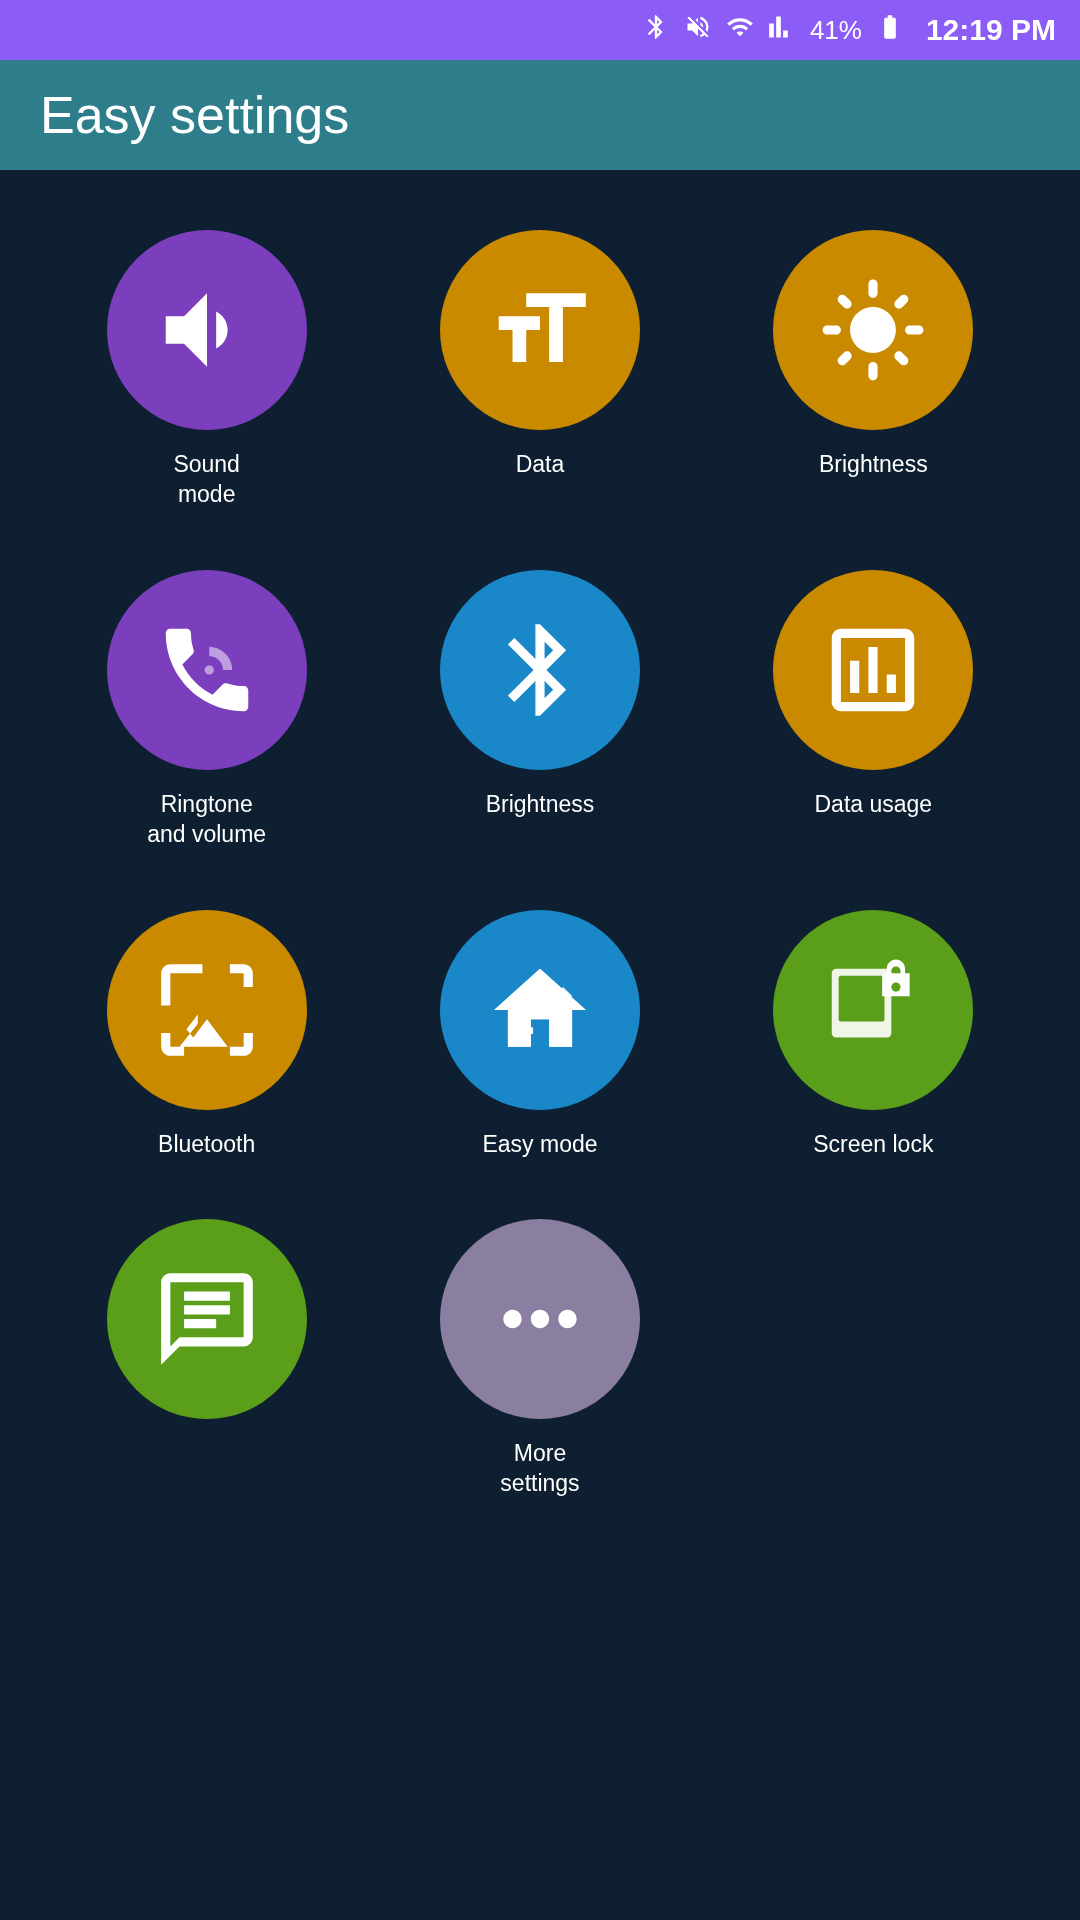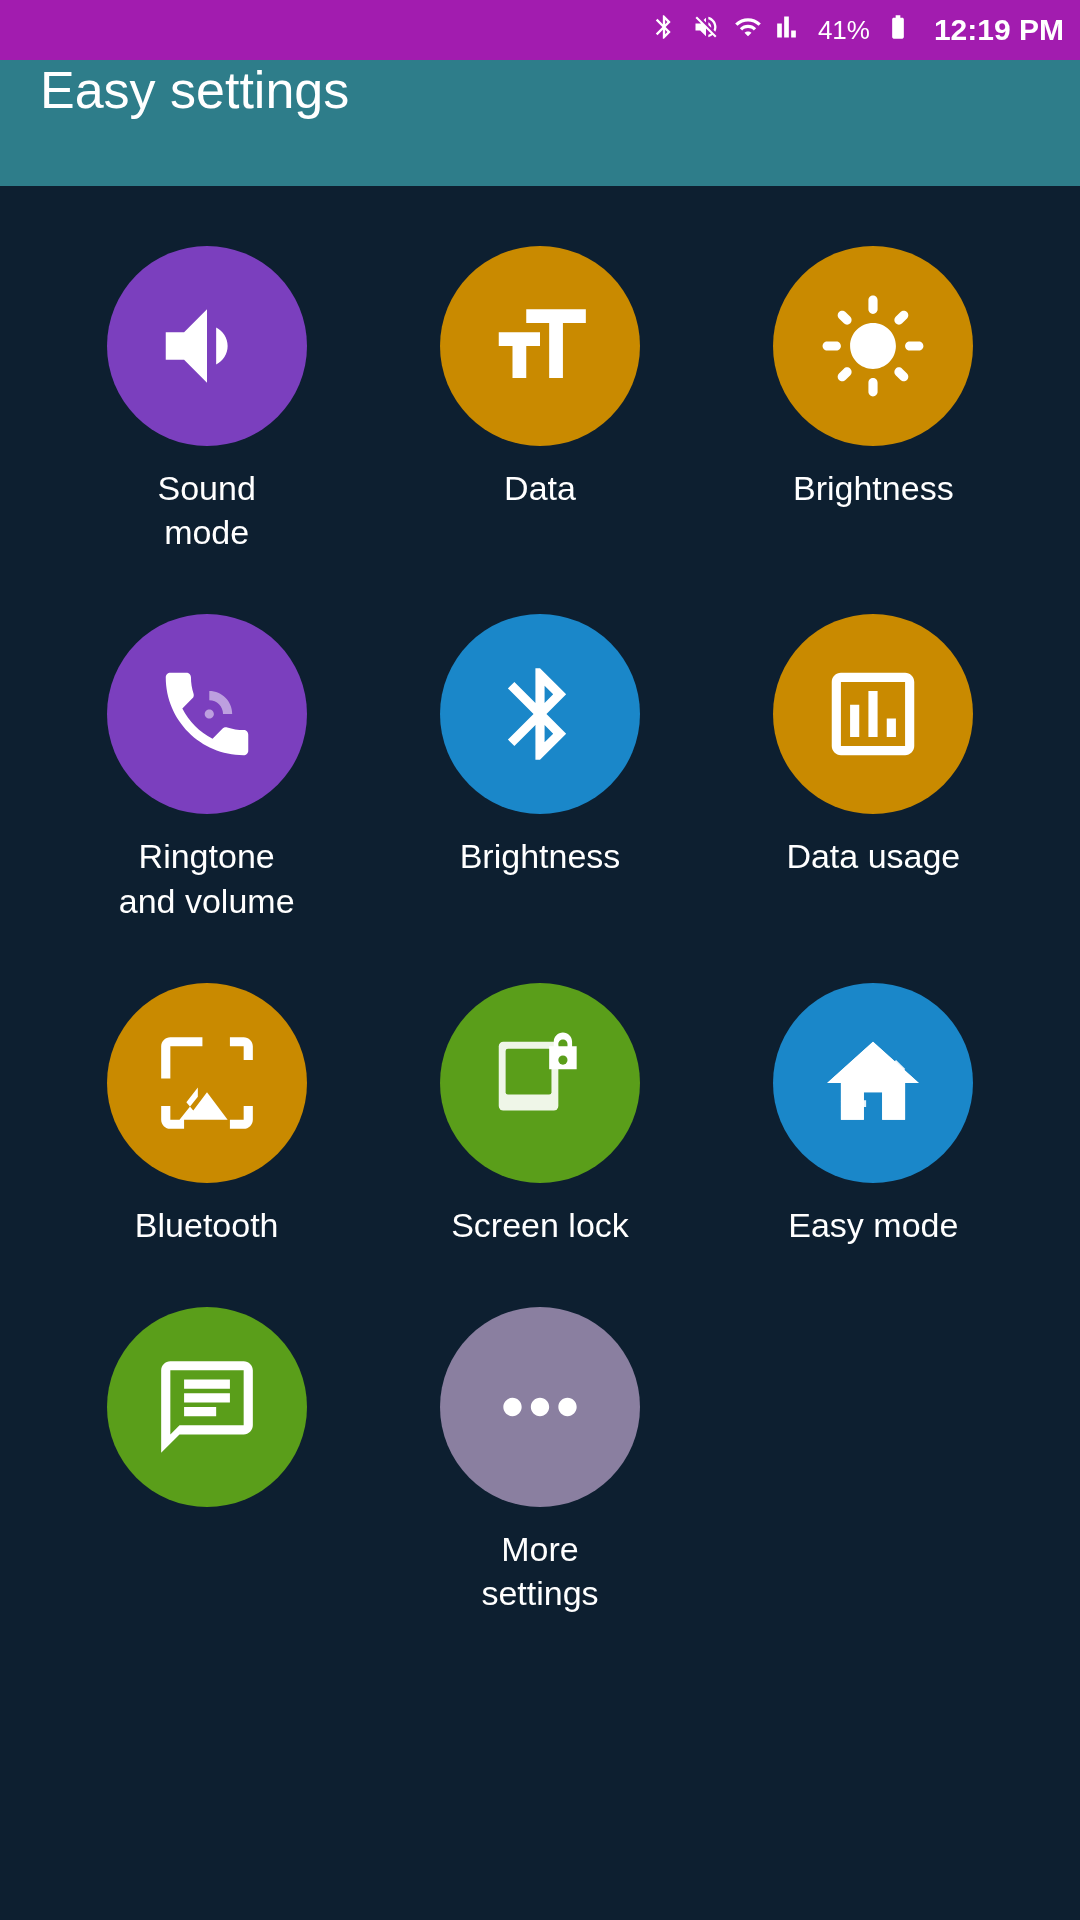--- a/index.html
+++ b/index.html
@@ -10,25 +10,25 @@
       background-color: #0a1628;
       font-family: 'Arial', sans-serif;
       color: #ffffff;
       overflow-x: hidden;
     }
 
     
     .status-bar {
       width: 100%;
       height: 60px;
-      background-color: #a21caf;
+      background-color: #8b5cf6;
       display: flex;
       align-items: center;
       justify-content: flex-end;
-      padding: 0 16px;
+      padding: 0 24px;
       gap: 16px;
     }
     .status-icons {
       display: flex;
       align-items: center;
       gap: 14px;
     }
     .status-icon {
       color: #ffffff;
       font-size: 28px;
@@ -40,24 +40,24 @@
       margin-left: 8px;
     }
     .battery-text {
       font-size: 26px;
       color: #ffffff;
     }
 
     
     .app-header {
       width: 100%;
-      height: 126px;
+      height: 110px;
       background-color: #2e7d8a;
       display: flex;
-      align-items: flex-start;
+      align-items: center;
       padding: 0 40px;
     }
     .app-title {
       font-size: 52px;
       font-weight: 400;
       color: #ffffff;
     }
 
     
     .main-content {
@@ -92,21 +92,21 @@
       flex-shrink: 0;
     }
 
     .icon-circle svg {
       width: 110px;
       height: 110px;
       fill: #ffffff;
     }
 
     .icon-label {
-      font-size: 34px;
+      font-size: 23px;
       color: #ffffff;
       text-align: center;
       line-height: 1.3;
     }
 
     
     .purple { background-color: #7b3fbe; }
     .orange { background-color: #c98a00; }
     .blue { background-color: #1a87c9; }
     .green { background-color: #5a9e1a; }
@@ -219,32 +219,20 @@
     <div class="grid-item">
       <div class="icon-circle orange">
         <svg viewBox="0 0 24 24">
             <path d="M4 4h7V2H4c-1.1 0-2 .9-2 2v7h2V4zm6 9l-2.5 3.21L9 18l3-4 4.5 6H6l4-5.01zM17 2v2h3v3h2V4c0-1.1-.9-2-2-2h-3zm3 18h-3v2h3c1.1 0 2-.9 2-2v-3h-2v3zM4 17H2v3c0 1.1.9 2 2 2h3v-2H4v-3z"></path>
           </svg>
       </div>
       <span class="icon-label">Bluetooth</span>
     </div>
 
     <div class="grid-item">
-      <div class="icon-circle green">
-        <svg viewBox="0 0 24 24">
-          <rect x="3" y="3" width="13" height="15" rx="1" ry="1" fill="white" opacity="0.9"></rect>
-          <rect x="4.5" y="4.5" width="10" height="10" rx="0.5" ry="0.5" fill="#5a9e1a"></rect>
-          <path d="M17 1c-1.1 0-2 .9-2 2v1h-1v5h6V4h-1V3c0-1.1-.9-2-2-2zm0 1.5c.55 0 1 .45 1 1V4h-2V3.5c0-.55.45-1 1-1z" fill="white"></path>
-          <circle cx="17" cy="7" r="1" fill="#5a9e1a"></circle>
-        </svg>
-      </div>
-      <span class="icon-label">Screen lock</span>
-    </div>
-
-    <div class="grid-item">
       <div class="icon-circle blue">
         <svg viewBox="0 0 24 24">
             <path d="M10 20v-6h4v6h5v-8h3L12 3 2 12h3v8z"></path>
             <path d="M6 8.83V4H4v6.83L6 8.83z" opacity="0"></path>
             <circle cx="12" cy="12" r="3" opacity="0"></circle>
             <path d="M12 15c-1.66 0-3-1.34-3-3s1.34-3 3-3 3 1.34 3 3-1.34 3-3 3zm6-2.5c.28 0 .5.22.5.5s-.22.5-.5.5-.5-.22-.5-.5.22-.5.5-.5zM6 12.5c0 .28-.22.5-.5.5S5 12.78 5 12.5s.22-.5.5-.5.5.22.5.5z" opacity="0"></path>
         <g transform="translate(12,12)">
           <path d="M-7 0 L7 0 M0 -7 L0 7" stroke="white" stroke-width="2" opacity="0"></path>
         </g>
         <path d="M12 2C6.48 2 2 6.48 2 12s4.48 10 10 10 10-4.48 10-10S17.52 2 12 2zm-1 14H9V8h2v8zm4 0h-2V8h2v8z" opacity="0"></path>
@@ -252,20 +240,32 @@
         <path d="M10 20v-6h4v6h5v-8h3L12 3 2 12h3v8z"></path>
         <path d="M7.5 14.5l-2 2m0 0l2 2m-2-2h5m6-5l2-2m0 0l-2-2m2 2h-5" stroke="white" stroke-width="1.5" fill="none" opacity="0.9"></path>
         </svg>
       </div>
       <span class="icon-label">Easy mode</span>
     </div>
 
     <div class="grid-item">
       <div class="icon-circle green">
         <svg viewBox="0 0 24 24">
+          <rect x="3" y="3" width="13" height="15" rx="1" ry="1" fill="white" opacity="0.9"></rect>
+          <rect x="4.5" y="4.5" width="10" height="10" rx="0.5" ry="0.5" fill="#5a9e1a"></rect>
+          <path d="M17 1c-1.1 0-2 .9-2 2v1h-1v5h6V4h-1V3c0-1.1-.9-2-2-2zm0 1.5c.55 0 1 .45 1 1V4h-2V3.5c0-.55.45-1 1-1z" fill="white"></path>
+          <circle cx="17" cy="7" r="1" fill="#5a9e1a"></circle>
+        </svg>
+      </div>
+      <span class="icon-label">Screen lock</span>
+    </div>
+
+    <div class="grid-item">
+      <div class="icon-circle green">
+        <svg viewBox="0 0 24 24">
             <path d="M20 2H4c-1.1 0-2 .9-2 2v18l4-4h14c1.1 0 2-.9 2-2V4c0-1.1-.9-2-2-2zm0 14H6l-2 2V4h16v12zM7 9h10v2H7zm0-3h10v2H7zm0 6h7v2H7z"></path>
           </svg>
       </div>
     </div>
 
     <div class="grid-item">
       <div class="icon-circle gray">
         <svg viewBox="0 0 24 24">
             <path d="M6 10c-1.1 0-2 .9-2 2s.9 2 2 2 2-.9 2-2-.9-2-2-2zm12 0c-1.1 0-2 .9-2 2s.9 2 2 2 2-.9 2-2-.9-2-2-2zm-6 0c-1.1 0-2 .9-2 2s.9 2 2 2 2-.9 2-2-.9-2-2-2z"></path>
           </svg>

